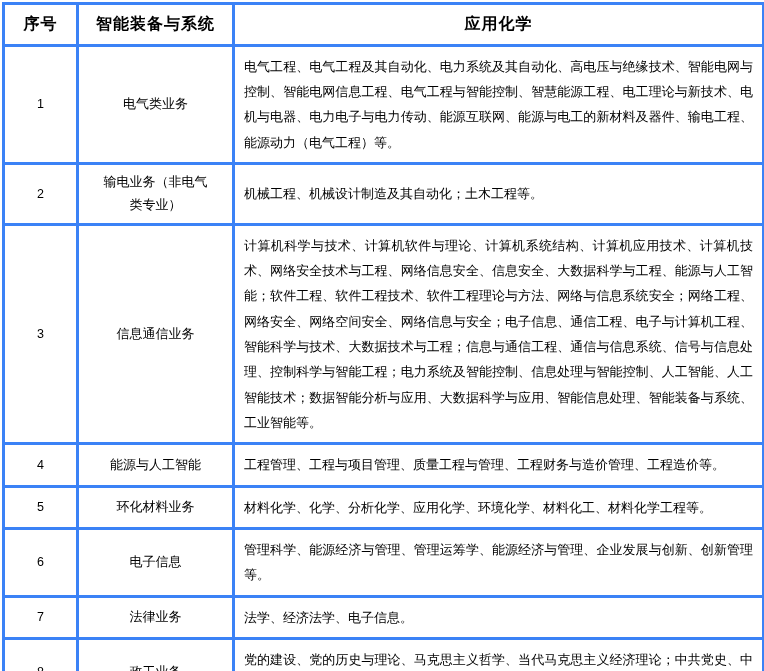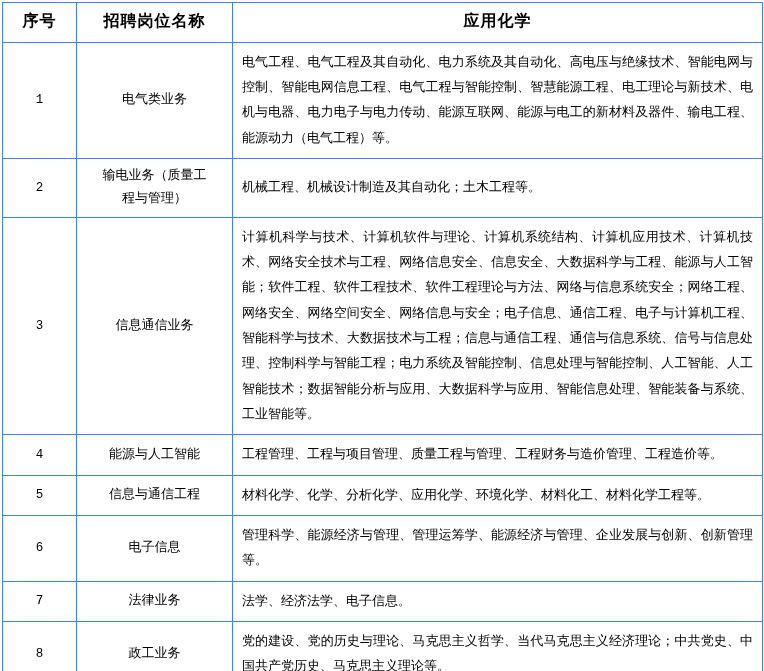--- a/index.html
+++ b/index.html
@@ -18,24 +18,23 @@
     width: 764px;
     box-sizing: border-box;
     padding: 2px 2px 0 2px;
   }
   table.major-table {
     border-collapse: collapse;
     width: 760px;
     table-layout: fixed;
   }
   table.major-table td, table.major-table th {
-    border: 1px solid #3b82f6;
+    border: 3px solid #3b82f6;
     vertical-align: middle;
     box-sizing: border-box;
-    font-family: Liberation Mono, monospace;
   }
   
   col.c-no    { width: 74px; }
   col.c-post  { width: 156px; }
   col.c-major { width: 530px; }
 
   thead th {
     font-size: 16px;
     font-weight: bold;
     text-align: center;
@@ -69,48 +68,48 @@
 <div class="table-wrap">
   <table class="major-table">
     <colgroup>
       <col class="c-no">
       <col class="c-post">
       <col class="c-major">
     </colgroup>
     <thead>
       <tr>
         <th>序号</th>
-        <th>招聘岗位名称</th>
+        <th>智能装备与系统</th>
         <th>应用化学</th>
       </tr>
     </thead>
     <tbody>
       <tr>
         <td class="no-cell">1</td>
         <td class="post-cell">电气类业务</td>
         <td class="major-cell">电气工程、电气工程及其自动化、电力系统及其自动化、高电压与绝缘技术、智能电网与控制、智能电网信息工程、电气工程与智能控制、智慧能源工程、电工理论与新技术、电机与电器、电力电子与电力传动、能源互联网、能源与电工的新材料及器件、输电工程、能源动力（电气工程）等。</td>
       </tr>
       <tr>
         <td class="no-cell">2</td>
-        <td class="post-cell">输电业务（质量工程与管理）</td>
+        <td class="post-cell">输电业务（非电气类专业）</td>
         <td class="major-cell">机械工程、机械设计制造及其自动化；土木工程等。</td>
       </tr>
       <tr>
         <td class="no-cell">3</td>
         <td class="post-cell">信息通信业务</td>
         <td class="major-cell">计算机科学与技术、计算机软件与理论、计算机系统结构、计算机应用技术、计算机技术、网络安全技术与工程、网络信息安全、信息安全、大数据科学与工程、能源与人工智能；软件工程、软件工程技术、软件工程理论与方法、网络与信息系统安全；网络工程、网络安全、网络空间安全、网络信息与安全；电子信息、通信工程、电子与计算机工程、智能科学与技术、大数据技术与工程；信息与通信工程、通信与信息系统、信号与信息处理、控制科学与智能工程；电力系统及智能控制、信息处理与智能控制、人工智能、人工智能技术；数据智能分析与应用、大数据科学与应用、智能信息处理、智能装备与系统、工业智能等。</td>
       </tr>
       <tr>
         <td class="no-cell">4</td>
         <td class="post-cell">能源与人工智能</td>
         <td class="major-cell">工程管理、工程与项目管理、质量工程与管理、工程财务与造价管理、工程造价等。</td>
       </tr>
       <tr>
         <td class="no-cell">5</td>
-        <td class="post-cell">信息与通信工程</td>
+        <td class="post-cell">环化材料业务</td>
         <td class="major-cell">材料化学、化学、分析化学、应用化学、环境化学、材料化工、材料化学工程等。</td>
       </tr>
       <tr>
         <td class="no-cell">6</td>
         <td class="post-cell">电子信息</td>
         <td class="major-cell">管理科学、能源经济与管理、管理运筹学、能源经济与管理、企业发展与创新、创新管理等。</td>
       </tr>
       <tr>
         <td class="no-cell">7</td>
         <td class="post-cell">法律业务</td>

